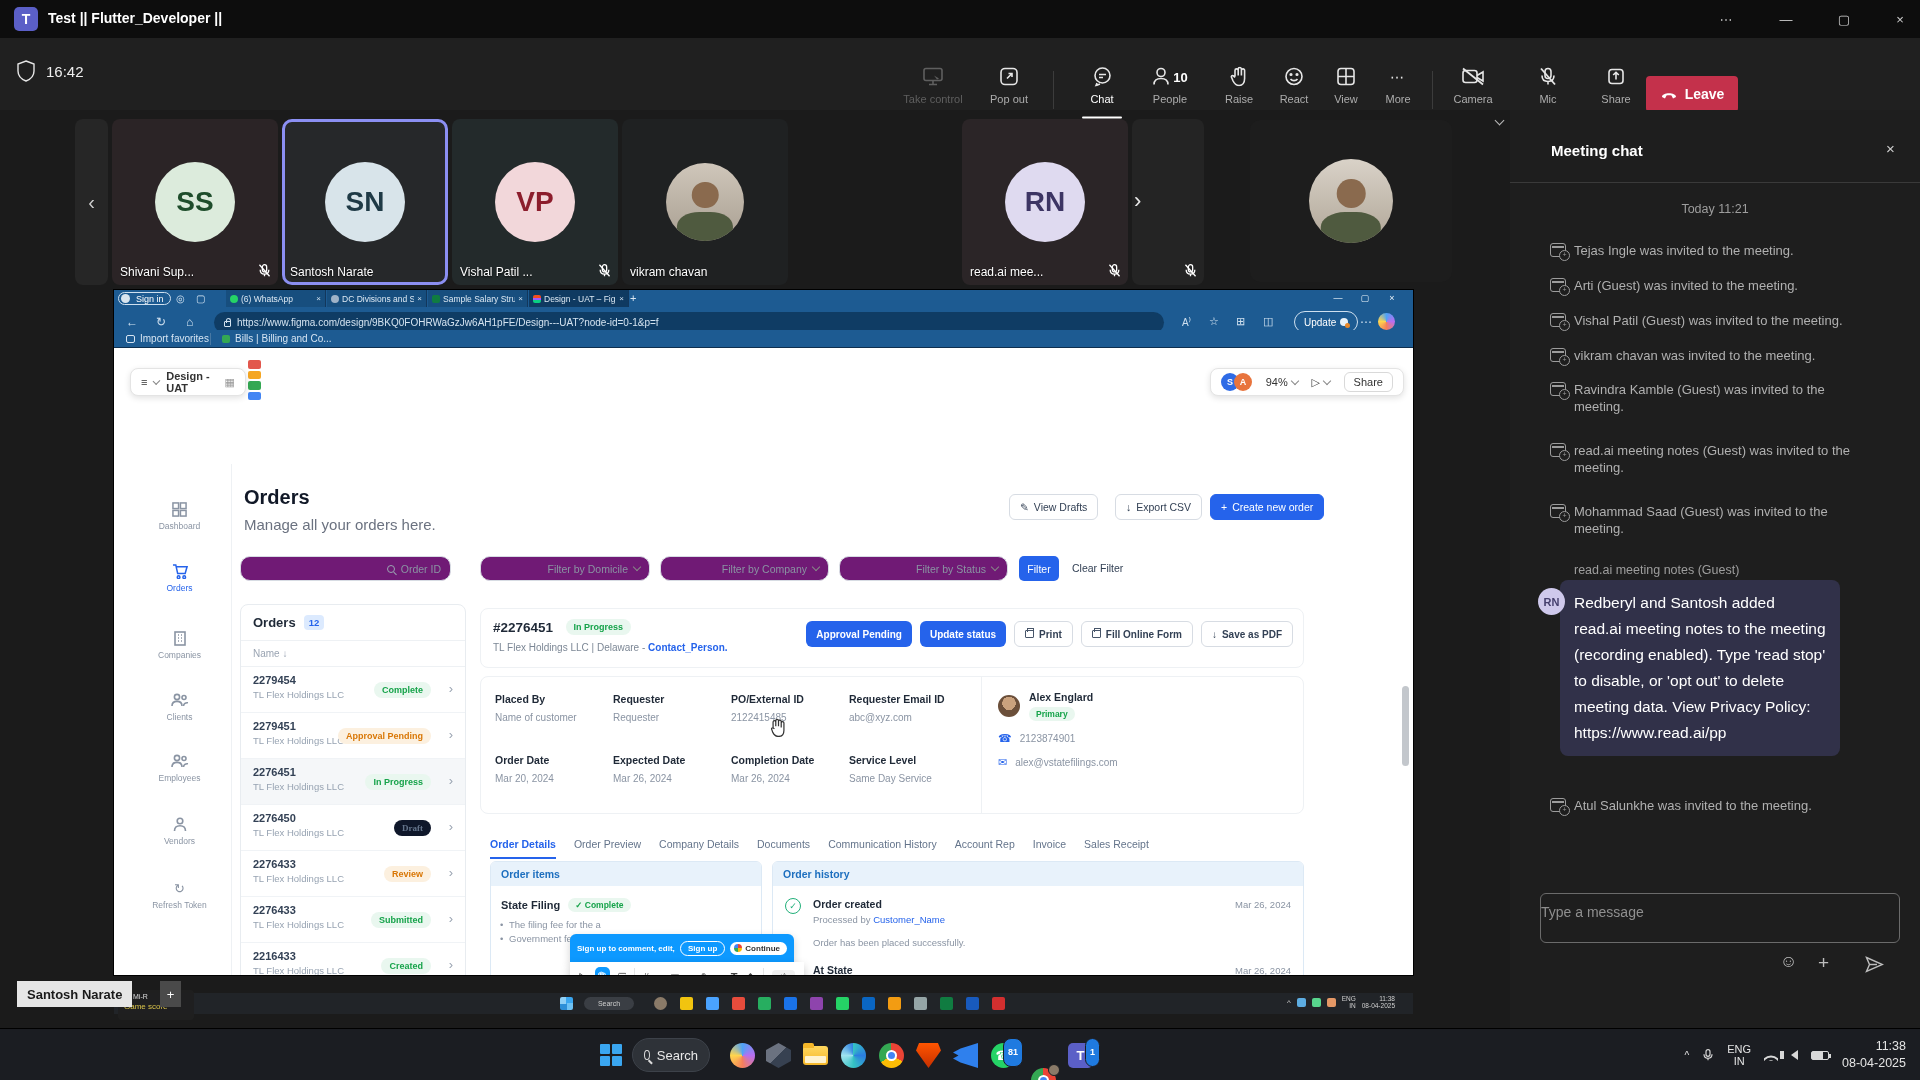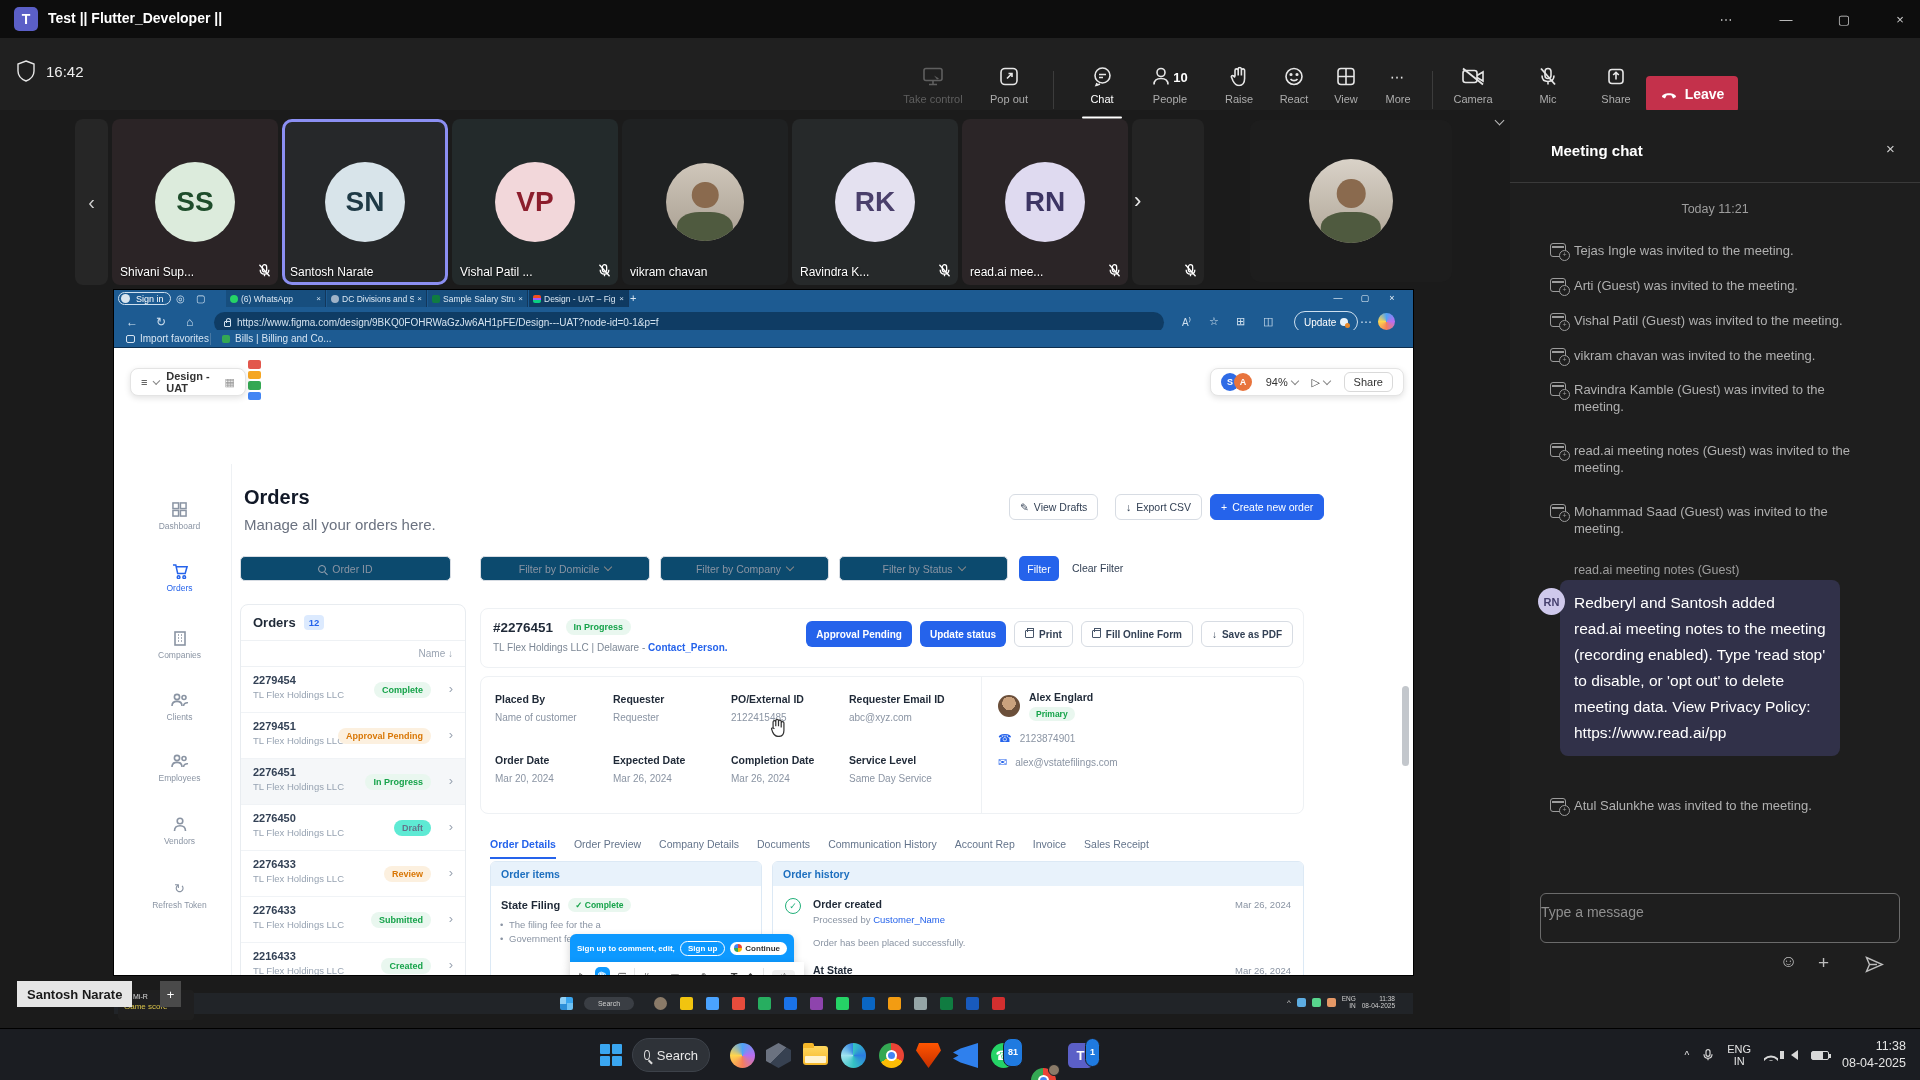--- a/index.html
+++ b/index.html
@@ -100,42 +100,42 @@
   .sbitem.active { color:#2563eb; }
   svg.sbic { stroke:#8a94a3; fill:none; stroke-width:1.6; }
   .sbitem.active svg.sbic { stroke:#2563eb; }
 
   
   #page-title { position:absolute; left:130px; top:130px; font-size:20px; font-weight:bold; color:#111827; }
   #page-sub { position:absolute; left:130px; top:160px; font-size:15px; color:#6b7280; }
   .hbtn { position:absolute; top:138px; height:26px; border:1px solid #d7dce3; border-radius:6px; background:#fff;
     color:#334155; font-size:10.5px; display:flex; align-items:center; gap:5px; padding:0 10px; }
   .hbtn.primary { background:#2563eb; border-color:#2563eb; color:#fff; }
-  .flt { position:absolute; top:200px; height:25px; border:1px solid #d7dce3; border-radius:5px; background:#0c4a6e;
-    color:#8a94a3; font-size:10.5px; display:flex; align-items:center; gap:6px; padding:0 9px; justify-content:center;}
+  .flt { position:absolute; top:200px; height:25px; border:1px solid #d7dce3; border-radius:10px; background:#701a75;
+    color:#8a94a3; font-size:10.5px; display:flex; align-items:center; gap:6px; padding:0 9px; justify-content:flex-end;}
   .searchdot { width:8px; height:8px; border:1.3px solid #9aa4b2; border-radius:50%; position:relative; }
   .searchdot::after { content:""; position:absolute; right:-3px; bottom:-3px; width:4px; height:1.3px; background:#9aa4b2; transform:rotate(45deg);}
   #filter-btn { position:absolute; left:905px; top:200px; width:40px; height:25px; background:#2563eb; color:#fff;
     border-radius:5px; font-size:10.5px; display:flex; align-items:center; justify-content:center; }
   #clear-btn { position:absolute; left:958px; top:206px; font-size:10.5px; color:#334155; }
 
   
   #orders-card { position:absolute; left:126px; top:248px; width:226px; height:412px; background:#fff;
     border:1px solid #e8ecf0; border-radius:8px; overflow:hidden; }
   #orders-card .hd { padding:10px 12px; font-size:13px; font-weight:bold; color:#1f2937; display:flex; gap:8px; align-items:center; border-bottom:1px solid #eef1f4;}
   .cnt-badge { background:#dceafe; color:#2563eb; font-size:9.5px; font-weight:bold; border-radius:4px; padding:2px 5px; }
-  #orders-card .colhd { padding:7px 12px; font-size:10px; color:#9aa4b2; border-bottom:1px solid #eef1f4;text-align:right; }
+  #orders-card .colhd { padding:7px 12px; font-size:10px; color:#9aa4b2; border-bottom:1px solid #eef1f4; }
   .orow { position:relative; height:46px; border-bottom:1px solid #f0f3f6; padding:7px 12px; }
   .orow.sel { background:#f5f7f9; }
   .orow .oid { font-size:11px; font-weight:bold; color:#334155; }
   .orow .oco { font-size:9.5px; color:#97a3b2; margin-top:3px; }
   .pill { position:absolute; right:34px; top:15px; font-size:9px; font-weight:bold; border-radius:9px; padding:3px 8px; }
   .pill.green { color:#16a34a; background:#e9f7ef; }
   .pill.orange { color:#d97706; background:#fcf0df; }
-  .pill.gray { color:#64748b; background:#5eead4; }
+  .pill.gray { color:#64748b; background:#0f172a;font-family:Liberation Serif, serif; }
   .orow .car { position:absolute; right:12px; top:14px; color:#9aa4b2; font-size:13px; }
 
   
   #detail-hd { position:absolute; left:366px; top:252px; width:824px; height:60px; background:#fff; border:1px solid #eef1f4;
     border-radius:8px; padding:9px 12px; }
   #dno { font-size:13.5px; font-weight:bold; color:#1f2937; display:inline-block;}
   .spill { display:inline-block; font-size:9px; font-weight:bold; color:#16a34a; background:#e9f7ef; border-radius:9px; padding:3px 8px; margin-left:8px; vertical-align:2px;}
   #dsub { font-size:10px; color:#7c8795; margin-top:6px; }
   #dsub a { color:#2563eb; text-decoration:none; font-weight:bold;}
   #dbtns { position:absolute; right:10px; top:12px; display:flex; gap:8px; }
@@ -419,31 +419,20 @@
           <rect x="6" y="2" width="6" height="10" rx="3"></rect>
           <path d="M3 9 c0 4 2.6 6 6 6 s6-2 6-6 M9 15 v3"></path>
           <path d="M2 2 L16 18"></path>
         </g>
       </svg>
   </div>
   <div class="vtile" style="left:622px; background:#1f2122;">
     <div class="av photo-av" style="width:78px;height:78px;"></div>
     <div class="nm">vikram chavan</div>
   </div>
-  <div class="vtile" style="left:792px; background:#26292a;">
-    <div class="av" style="background:#e4e1f0; color:#4a3f6b;">RK</div>
-    <div class="nm">Ravindra K...</div>
-    <svg class="micoff" width="13" height="15" viewBox="0 0 18 20">
-      <g stroke="#fff" fill="none" stroke-width="1.8">
-          <rect x="6" y="2" width="6" height="10" rx="3"></rect>
-          <path d="M3 9 c0 4 2.6 6 6 6 s6-2 6-6 M9 15 v3"></path>
-          <path d="M2 2 L16 18"></path>
-        </g>
-      </svg>
-  </div>
   <div class="vtile" style="left:962px; background:#2b2527;">
     <div class="av" style="background:#dfdaf0; color:#3d3564;">RN</div>
     <div class="nm">read.ai mee...</div>
     <svg class="micoff" width="13" height="15" viewBox="0 0 18 20">
       <g stroke="#fff" fill="none" stroke-width="1.8">
           <rect x="6" y="2" width="6" height="10" rx="3"></rect>
           <path d="M3 9 c0 4 2.6 6 6 6 s6-2 6-6 M9 15 v3"></path>
           <path d="M2 2 L16 18"></path>
         </g>
       </svg>

